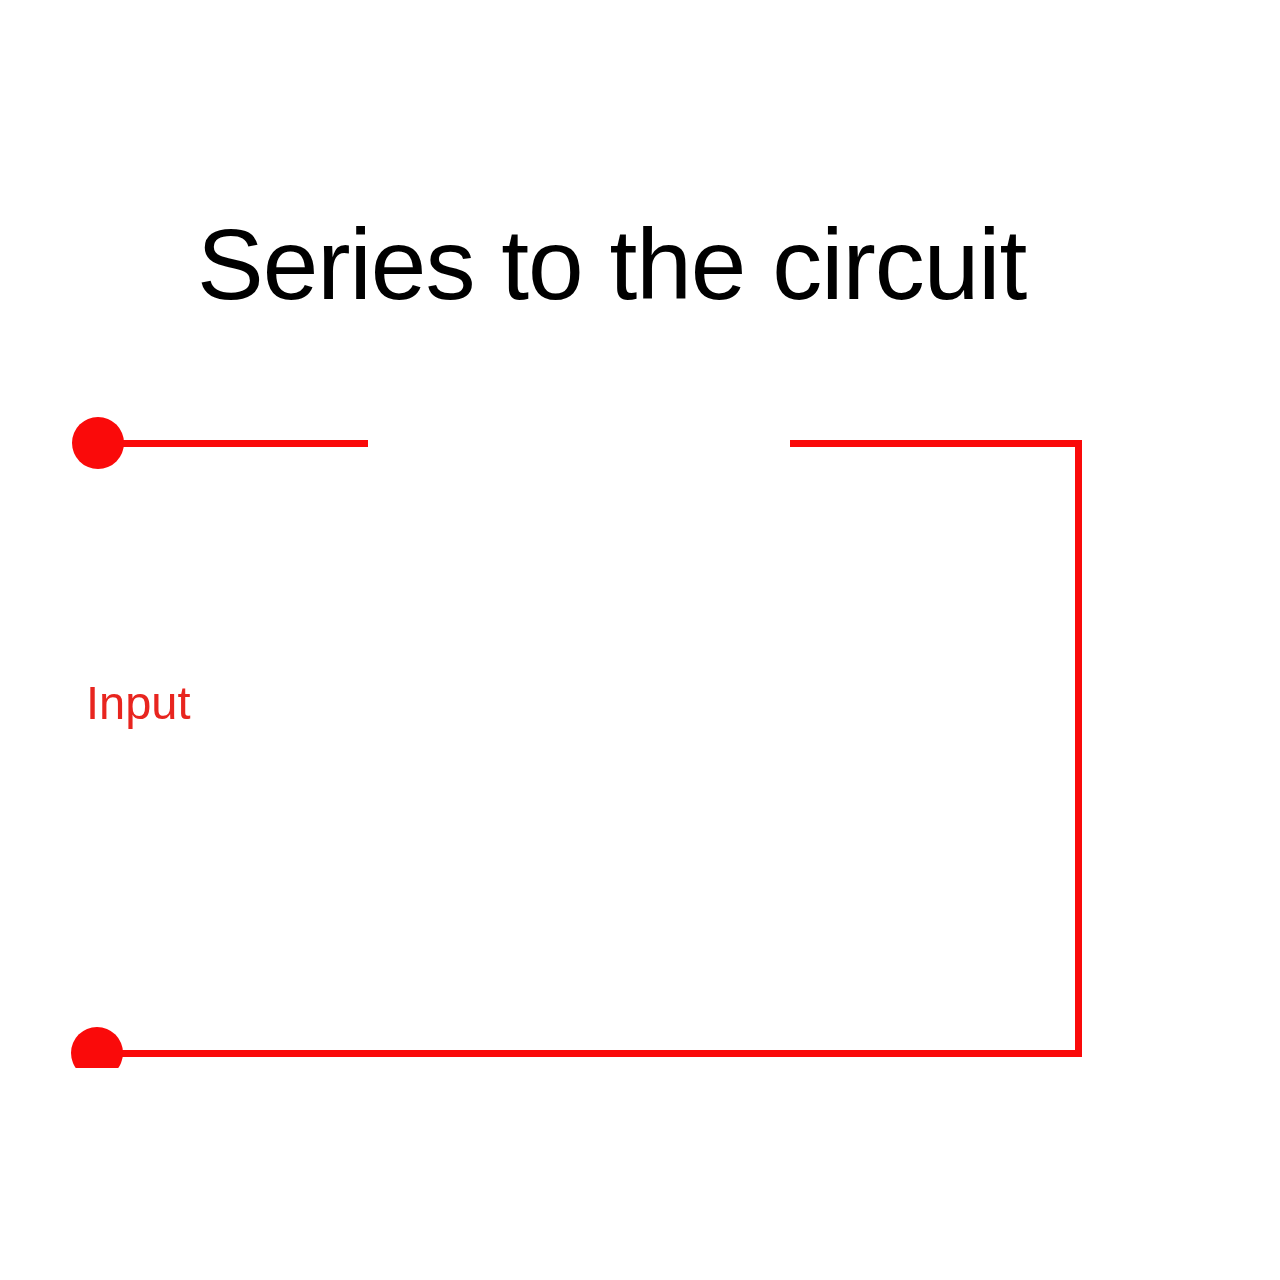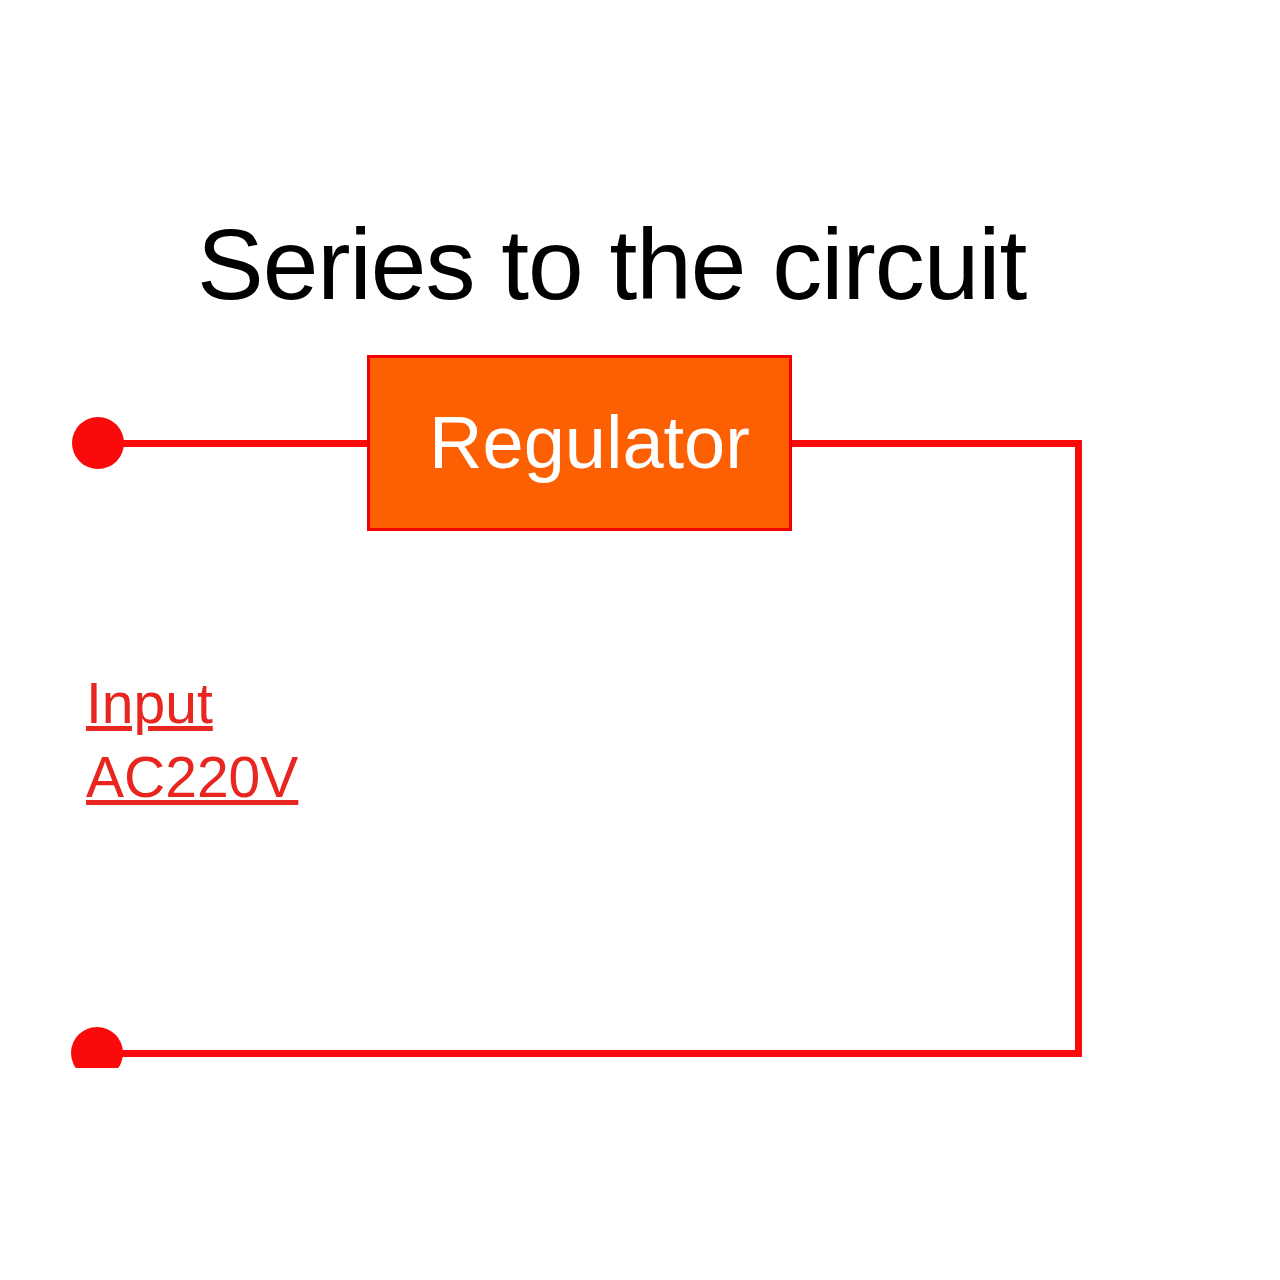--- a/index.html
+++ b/index.html
@@ -80,45 +80,40 @@
     width: 363px;
     height: 168px;
     background: var(--electrical-fill);
     border: none;
   }
   .box-electrical .box-label { transform: translateX(10px); }
   .input-label {
     position: absolute;
     left: 86px;
     top: 666px;
-    font-size: 57px;
+    font-size: 47px;
     line-height: 74px;
     color: var(--input-text);
     white-space: nowrap;
-    text-decoration: underline;
   }
 </style>
 </head>
 <body>
 
 <div class="canvas">
 
   <div class="title">Series to the circuit</div>
 
   <div class="wire h wire-top-left"></div>
   <div class="wire h wire-top-right"></div>
   <div class="wire v wire-right-vertical"></div>
   <div class="wire h wire-bottom"></div>
 
   <div class="terminal terminal-top"></div>
   <div class="terminal terminal-bottom"></div>
 
-  <div class="box box-regulator">
-    <span class="box-label">Regulator</span>
-  </div>
 
 
   <div class="input-label">
     <div>Input</div>
-    <div>AC220V</div>
   </div>
 
 </div>
 
 </body></html>

